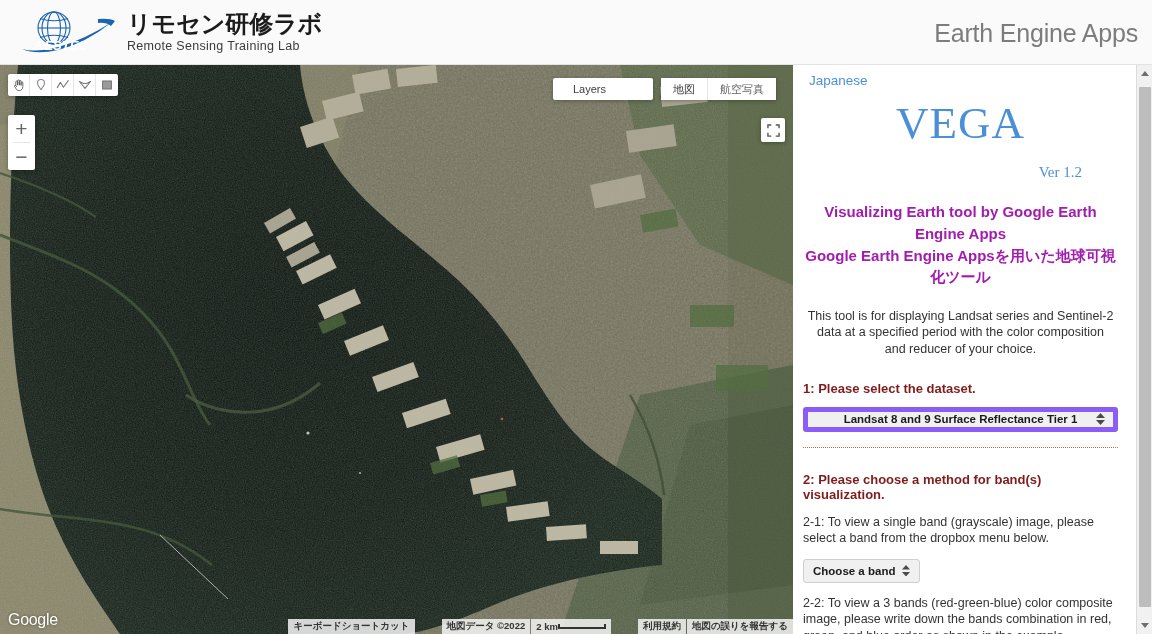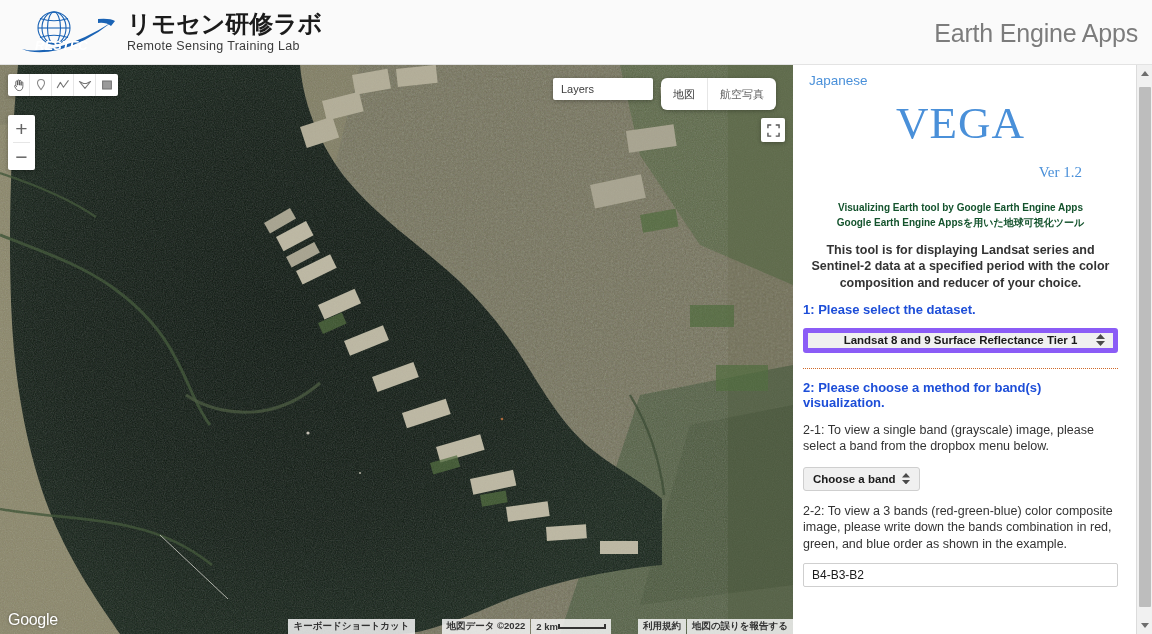--- a/index.html
+++ b/index.html
@@ -89,27 +89,27 @@
     font-size: 21px; color: #666; cursor: pointer; line-height: 1; user-select: none;
   }
   .zoom-sep { height: 1px; background: #e6e6e6; margin: 0 5px; }
 
   .layers-box {
     position: absolute; left: 553px; top: 13px;
     width: 100px; height: 22px;
     background: #fff; border-radius: 2px;
     box-shadow: 0 1px 4px rgba(0,0,0,.3);
     display: flex; align-items: center;
-    padding-left: 8px;
+    padding-left: 20px;
     font-size: 11px; color: #3c3c3c; cursor: pointer;
   }
 
   .maptype {
     position: absolute; left: 661px; top: 13px;
-    height: 32px; background: #fff; border-radius: 6px;
+    height: 22px; background: #fff; border-radius: 0;
     box-shadow: 0 1px 4px rgba(0,0,0,.3);
     display: flex; align-items: stretch;
   }
   .maptype-btn {
     display: flex; align-items: center; justify-content: center;
     padding: 0 12px; font-size: 11px; color: #666;
     cursor: pointer; border-right: 1px solid #e6e6e6;
   }
   .maptype-btn:last-child { border-right: none; }
   .maptype-btn.active { color: #333; }
@@ -177,33 +177,32 @@
     font-size: 45px; color: #4a90d9; letter-spacing: 1px;
     line-height: 1;
   }
   .vega-ver {
     text-align: right; margin-top: 18px; padding-right: 42px;
     font-family: "Liberation Serif", serif;
     font-size: 15px; color: #4a90d9;
   }
   .blue-head {
     text-align: center; margin-top: 20px;
-    font-size: 10px; font-weight: 700; color: #14532d;
+    font-size: 15px; font-weight: 700; color: #a21caf;
     line-height: 1.45;
     padding: 0 6px;
   }
   .desc {
-    text-align: center; margin-top: 12px;
+    text-align: center; margin-top: 20px;
     font-size: 12.5px; color: #333; line-height: 1.3;
     padding: 0 8px;
-    font-weight: bold;
   }
   .step-head {
-    margin-top: 11px; margin-left: 6px;
-    font-size: 13px; font-weight: 700; color: #1d4ed8;
+    margin-top: 24px; margin-left: 6px;
+    font-size: 13px; font-weight: 700; color: #7f1d1d;
   }
   .select-wide {
     margin: 11px 6px 0 6px;
     height: 25px; background: #f0f0f0;
     border: 5px solid #8b5cf6; border-radius: 3px;
     display: flex; align-items: center; justify-content: center;
     position: relative; cursor: pointer;
     font-size: 11.5px; font-weight: 700; color: #1a1a1a;
   }
   .stepper {

